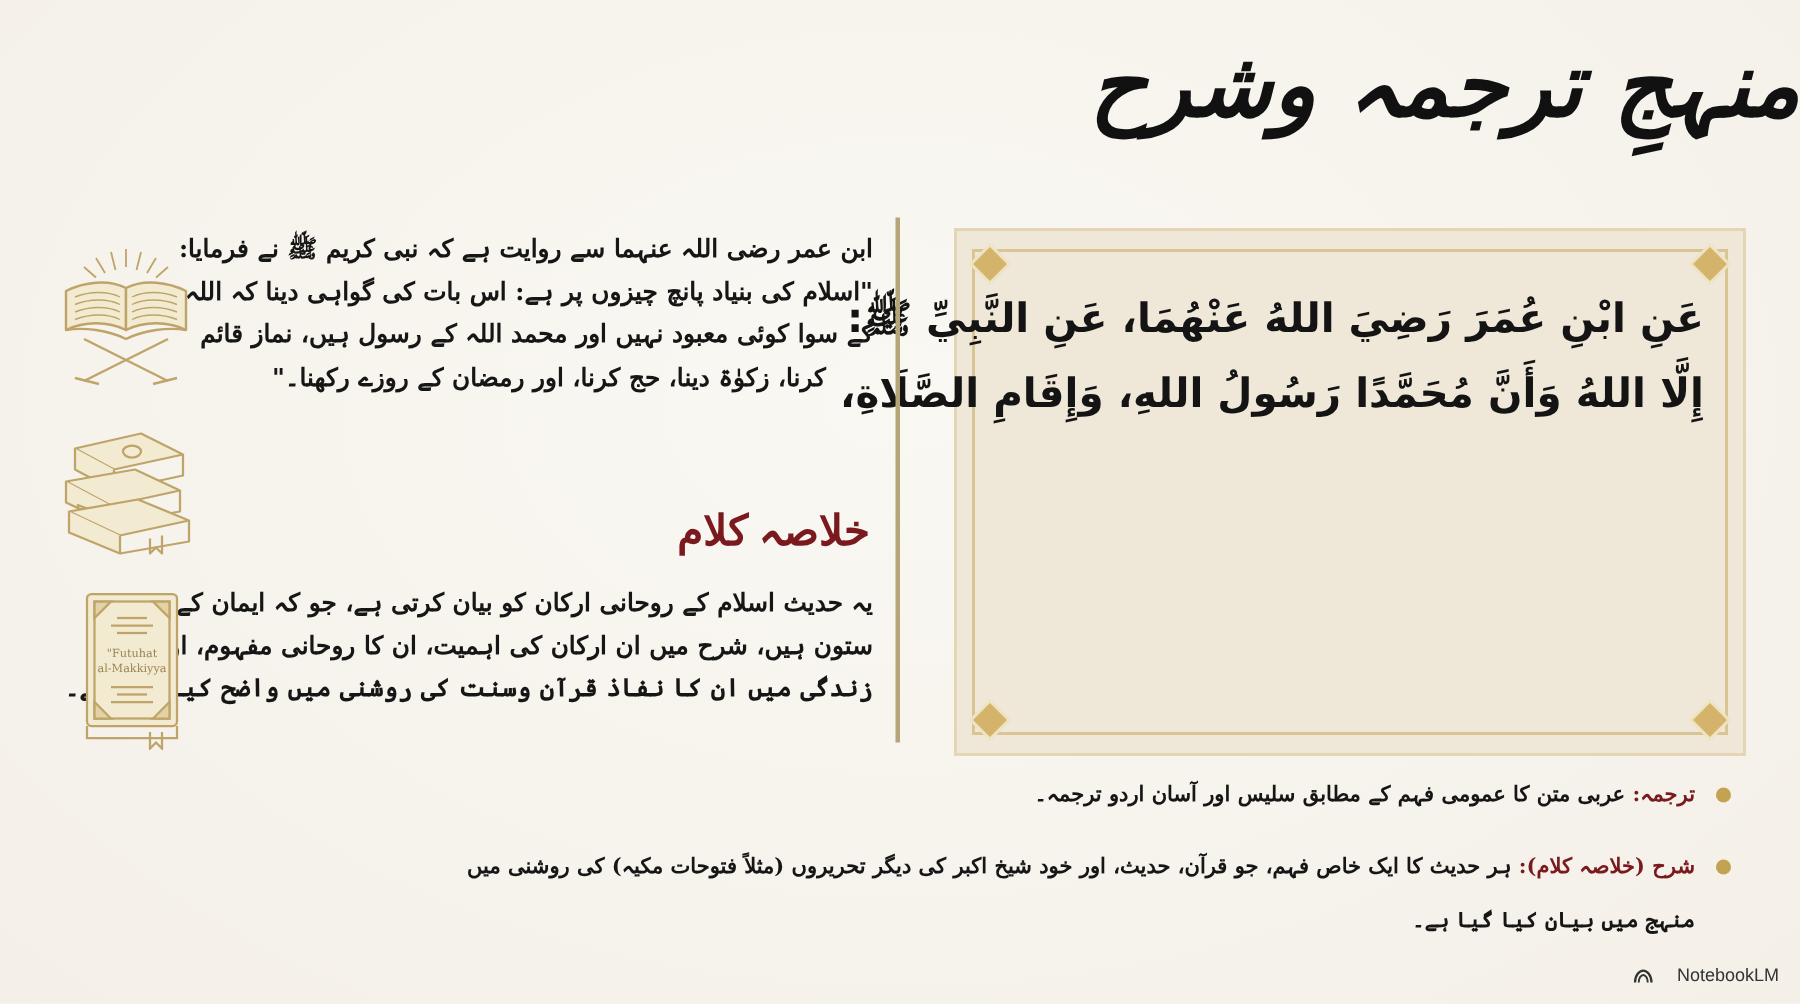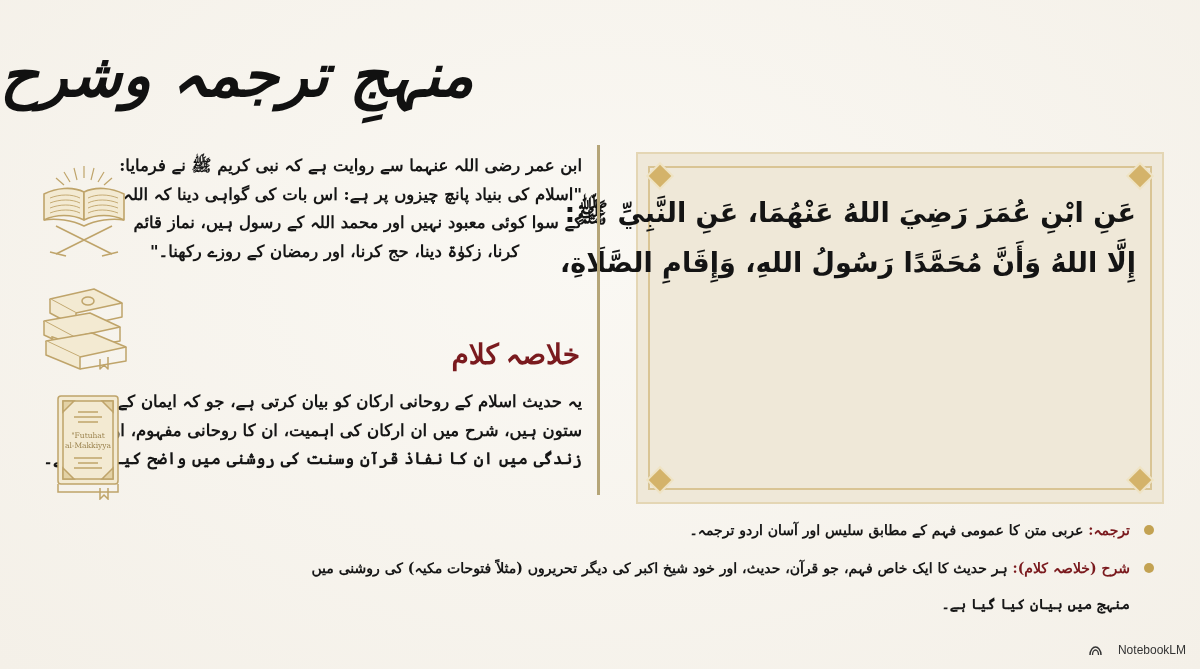--- a/index.html
+++ b/index.html
@@ -8,22 +8,22 @@
       background: #f7f4ee;
       font-family: "DejaVu Sans", sans-serif;
       color: #1a1a1a;
       position: relative;
     }
     .slide {
       position: absolute; inset: 0;
       background: radial-gradient(ellipse at 50% 40%, #faf8f3 0%, #f4f0e8 100%);
     }
     .title {
-      position: absolute; left: 0; right: 0; top: 30px;
-      text-align: left;
+      position: absolute; left: 0; right: 0; top: 12px;
+      text-align: right;
       font-family: "DejaVu Serif", serif;
       font-weight: bold;
       font-size: 60px;
       line-height: 90px;
       color: #111;
       direction: rtl;
       font-style: italic;
     }
     
     .hadith-box {
@@ -56,21 +56,21 @@
     }
     .hadith-text .line { display: block; white-space: nowrap; }
     
     .divider {
       position: absolute; left: 597px; top: 145px; width: 3px; height: 350px;
       background: #b5a578;
     }
     
     .urdu-col {
       position: absolute; left: 150px; width: 432px;
-      direction: rtl; text-align: left;
+      direction: rtl; text-align: center;
       font-family: "DejaVu Serif", serif;
       font-weight: bold;
       color: #161616;
     }
     .urdu-translation { top: 152px; font-size: 16.5px; line-height: 28.5px; }
     .urdu-translation .line { display: block; white-space: nowrap; }
     .summary-heading {
       position: absolute; left: 380px; width: 200px; top: 335px;
       direction: rtl; text-align: right;
       font-family: Liberation Serif, serif; font-weight: bold;
@@ -92,21 +92,21 @@
       font-size: 14px; line-height: 36px; color: #161616;
     }
     .bullet { position: relative; padding-right: 30px; }
     .bullet .dot {
       position: absolute; right: 6px; top: 13px;
       width: 10px; height: 10px; border-radius: 50%;
       background: #c3a252;
     }
     .bullet .label { color: #7a1a1e; }
     .bullet .line { display: block; }
-    .bullet + .bullet { margin-top: 2px; }
+    .bullet + .bullet { margin-top: 12px; }
     .footer-brand {
       position: absolute; right: 14px; bottom: 12px;
       font-family: "Liberation Sans", sans-serif;
       font-size: 12px; color: #333;
       display: flex; align-items: center; gap: 16px; text-align: right;
     }
     .footer-brand svg { width: 13px; height: 11px; }
   </style>
 </head>
 <body>

